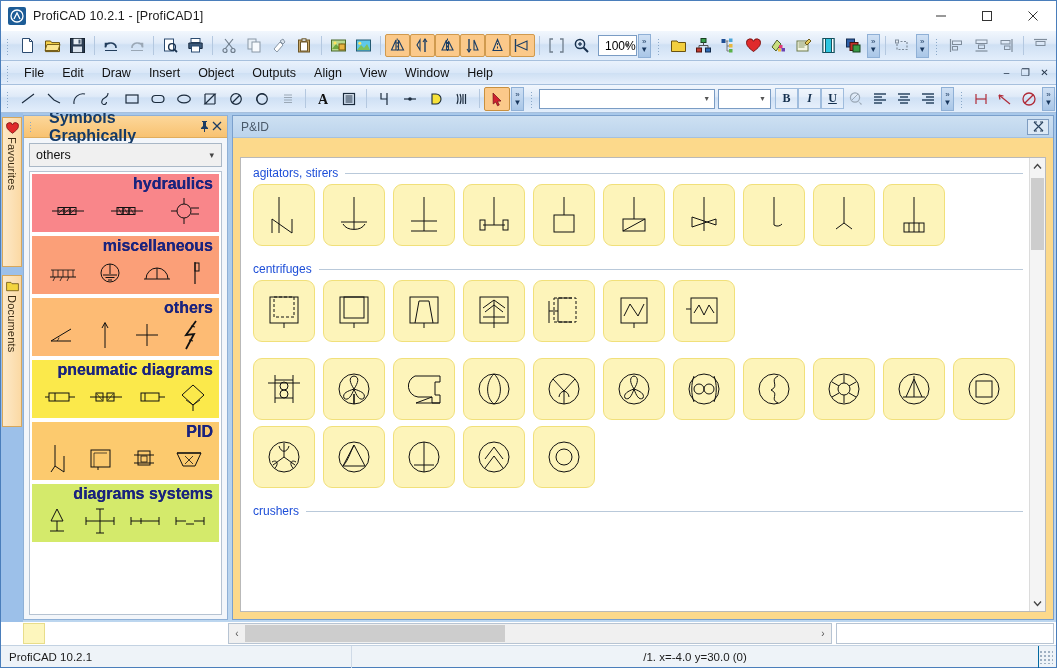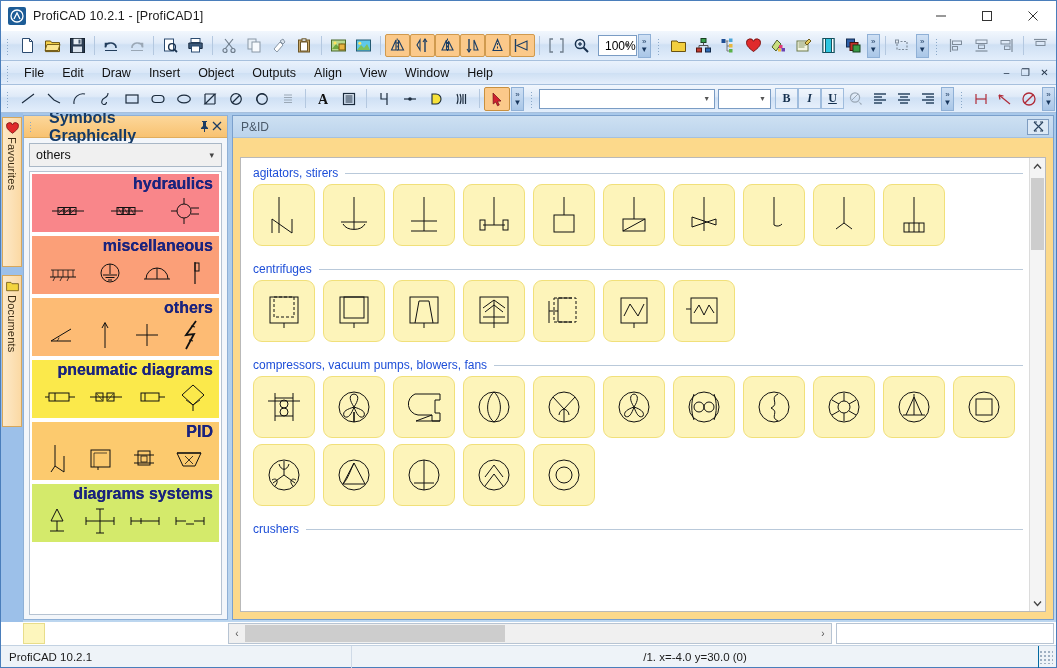--- a/index.html
+++ b/index.html
@@ -1142,24 +1142,20 @@
                   <svg width="44" height="44" viewBox="0 0 44 44">
                       <rect x="9" y="9" width="26" height="25" fill="none" stroke="#111"></rect>
                       <path d="M12 24 L17 16 L22 26 L27 16 L32 24" fill="none" stroke="#111"></path>
                       <line x1="9" y1="20" x2="4" y2="20" stroke="#111"></line>
                     </svg>
                 </div>
               </div>
 
               <div class="sec-gap"></div>
 
-              <div class="sec-head">
-                <span class="sec-title">compressors, vacuum pumps, blowers, fans</span>
-                <span class="sec-rule"></span>
-              </div>
               <div class="tile-row">
                 <div class="tile">
                   <svg width="44" height="44" viewBox="0 0 44 44">
                       <line x1="13" y1="8" x2="13" y2="36" stroke="#111"></line>
                       <line x1="31" y1="8" x2="31" y2="36" stroke="#111"></line>
                       <line x1="13" y1="13" x2="31" y2="13" stroke="#111"></line>
                       <line x1="13" y1="31" x2="31" y2="31" stroke="#111"></line>
                       <line x1="6" y1="16" x2="38" y2="16" stroke="#111"></line>
                       <circle cx="22" cy="19" r="4" fill="none" stroke="#111"></circle>
                       <circle cx="22" cy="27" r="4" fill="none" stroke="#111"></circle>

